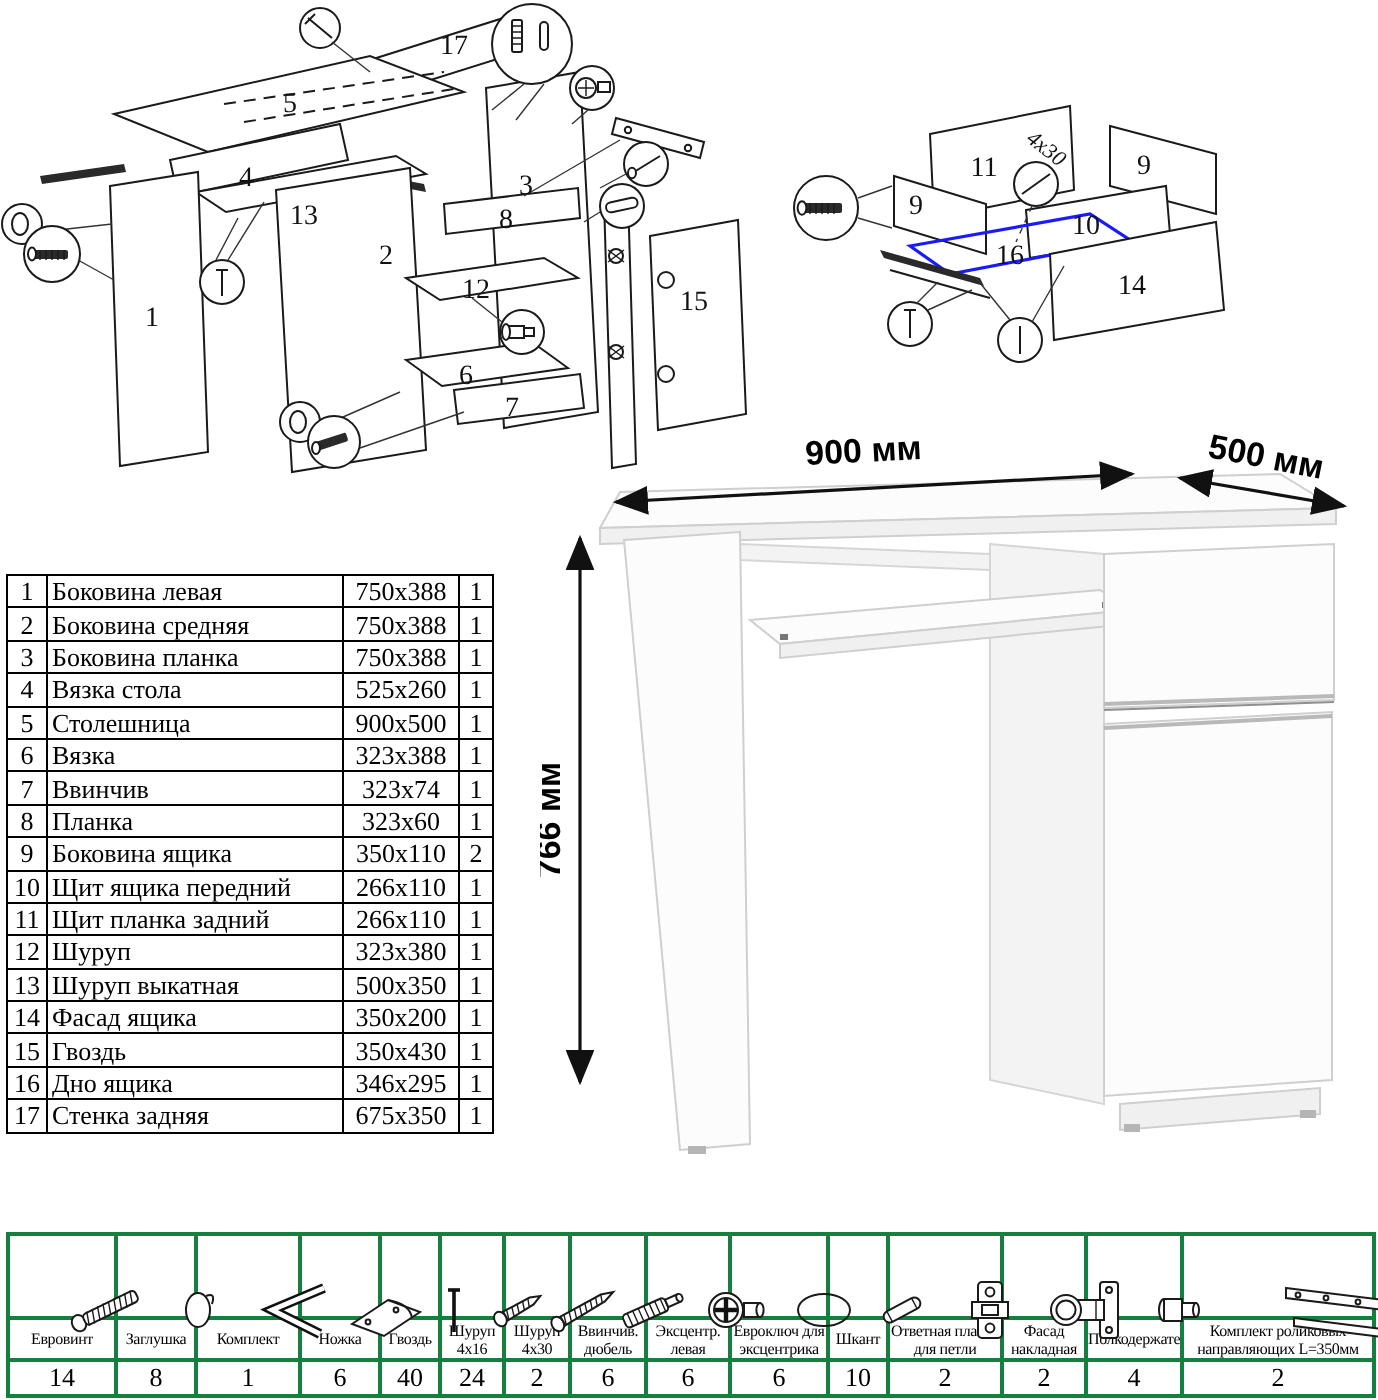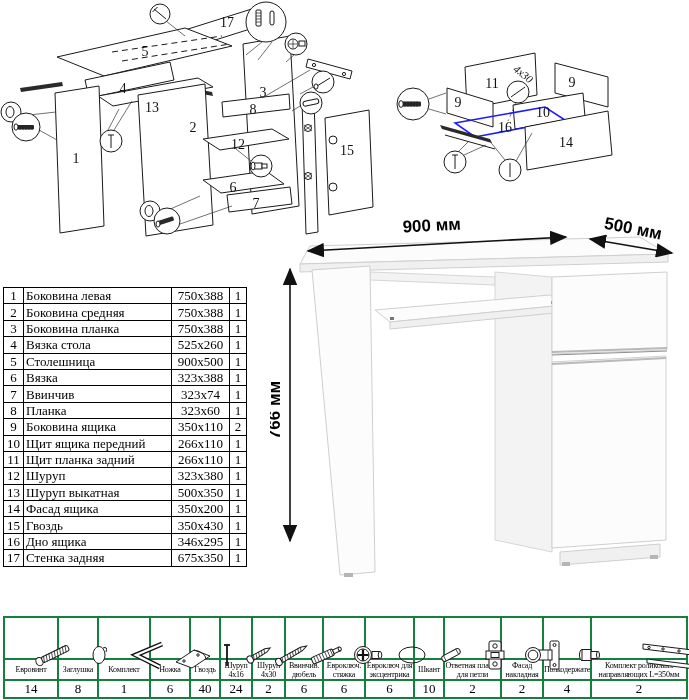--- a/index.html
+++ b/index.html
@@ -547,21 +547,21 @@
       </tr>
       <tr class="names">
         <td>Евровинт</td>
         <td>Заглушка</td>
         <td>Комплект</td>
         <td>Ножка</td>
         <td>Гвоздь</td>
         <td>Шуруп 4х16</td>
         <td>Шуруп 4х30</td>
         <td>Ввинчив. дюбель</td>
-        <td>Евроключ. стяжка</td>
+        <td>Эксцентр. левая</td>
         <td>Евроключ для эксцентрика</td>
         <td>Шкант</td>
         <td>Ответная планка для петли</td>
         <td>Фасад накладная</td>
         <td>Полкодержатель</td>
         <td>Комплект роликовых направляющих L=350мм</td>
       </tr>
       <tr class="qtys">
         <td>14</td>
         <td>8</td>

